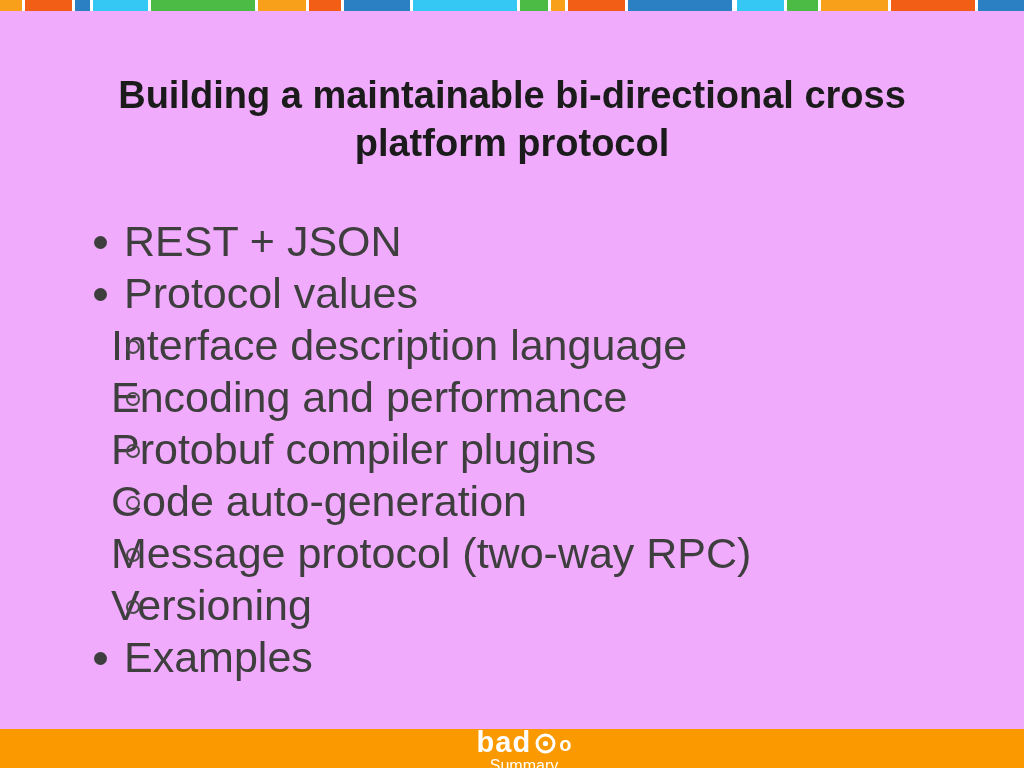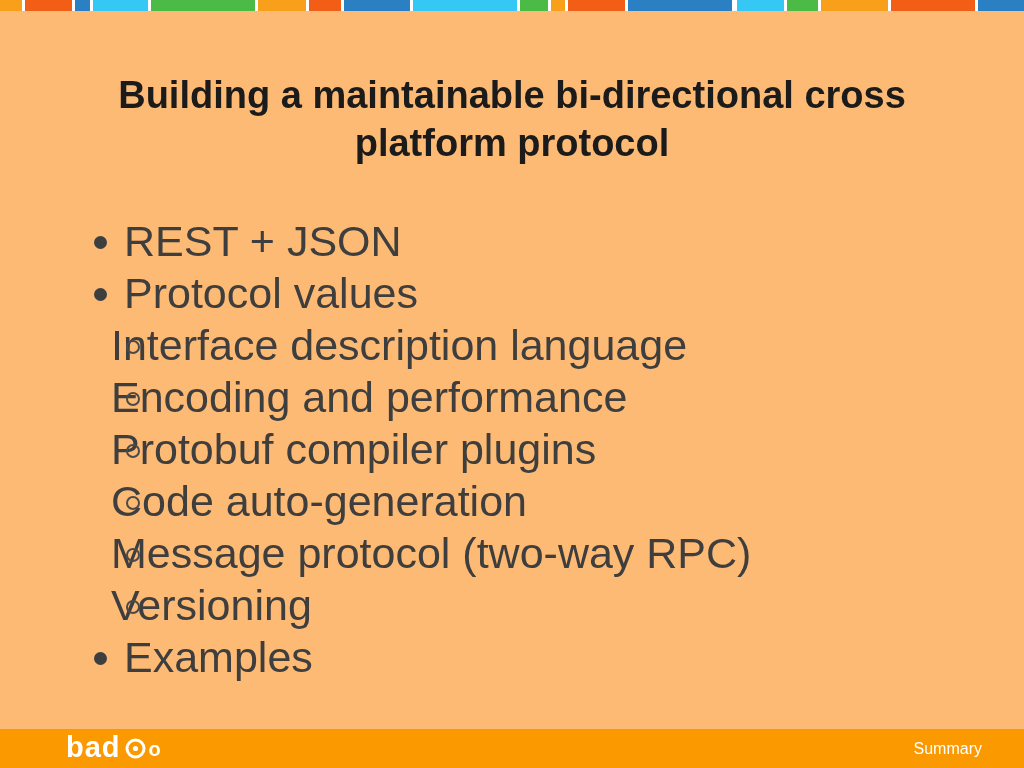--- a/index.html
+++ b/index.html
@@ -5,21 +5,21 @@
   html, body {
     margin: 0;
     padding: 0;
     background: #ffffff;
     font-family: "Liberation Sans", sans-serif;
   }
   .slide {
     position: relative;
     width: 1024px;
     height: 768px;
-    background: #fdba74;
+    background: #f0abfc;
     overflow: hidden;
   }
   
   .top-stripe {
     position: absolute;
     top: 0; left: 0;
     width: 1024px;
     height: 11px;
     background: #ffffff;
   }
@@ -88,20 +88,21 @@
     top: 729px;
     left: 0;
     width: 1024px;
     height: 39px;
     background: #fb9a00;
     display: flex;
     align-items: center;
     justify-content: space-between;
     box-sizing: border-box;
     padding: 0 42px 0 66px;
+    flex-direction: column;
   }
   .logo {
     display: flex;
     align-items: center;
     color: #ffffff;
   }
   .logo .logo-bad {
     font-size: 29px;
     font-weight: bold;
     letter-spacing: 1px;

